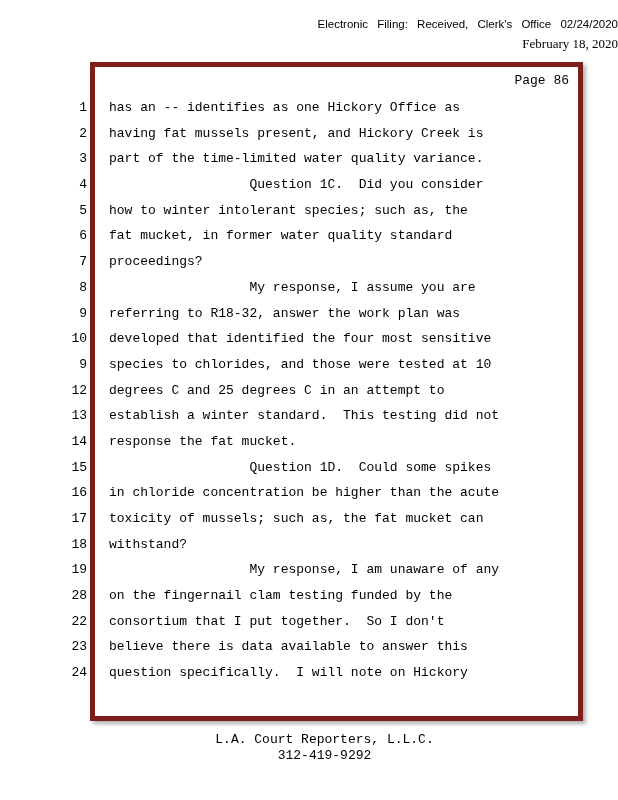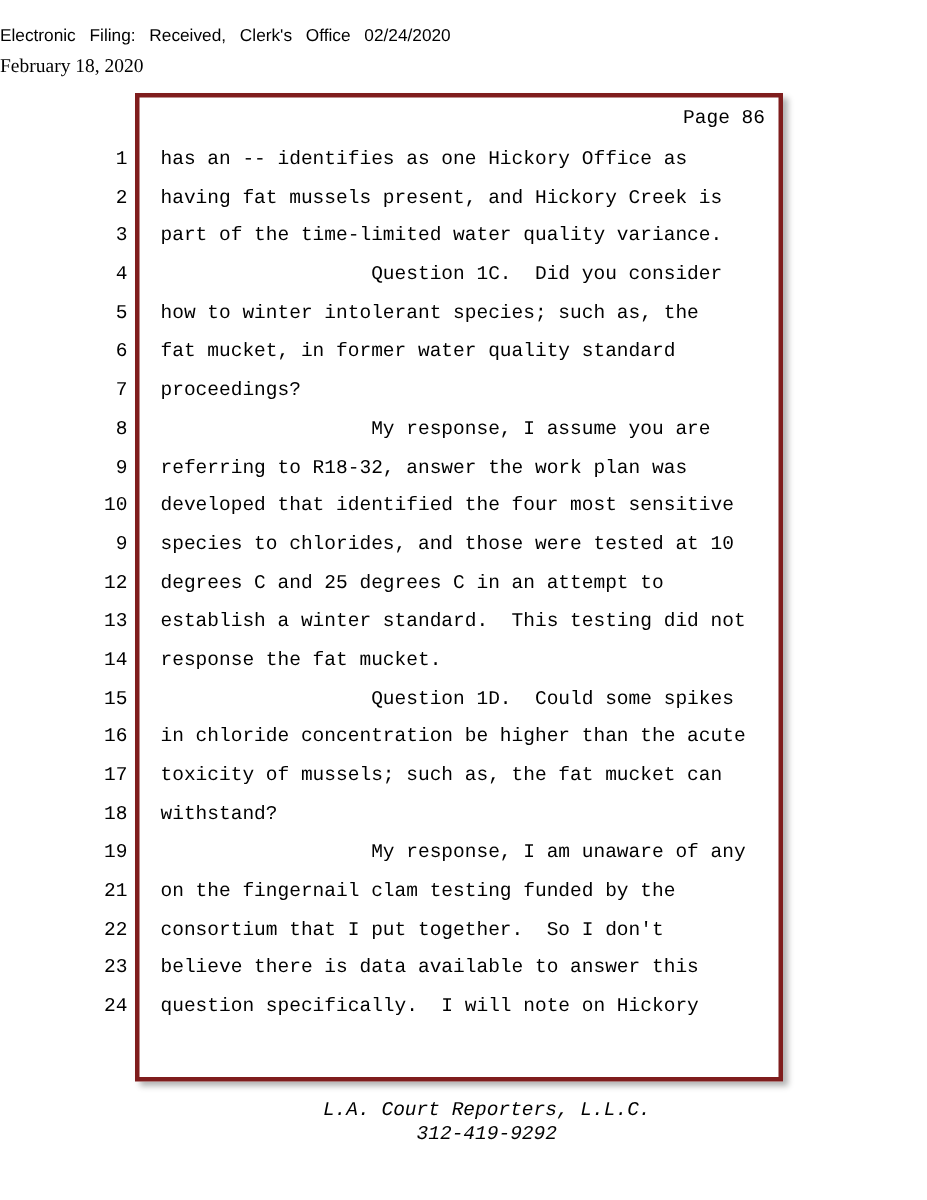--- a/index.html
+++ b/index.html
@@ -16,40 +16,40 @@
     position: relative;
     width: 618px;
     height: 800px;
     background: #ffffff;
   }
   .header {
     position: absolute;
     top: 18px;
     left: 0;
     width: 618px;
-    text-align: left;
+    text-align: right;
   }
   .header-filing {
     font-family: "Liberation Sans", sans-serif;
     font-size: 11.5px;
     word-spacing: 6px;
     color: #000000;
   }
   .header-date {
     margin-top: 6px;
     font-size: 13px;
     font-family: Liberation Serif, serif;
   }
   .box {
     position: absolute;
     left: 90px;
     top: 62px;
-    width: 432px;
+    width: 493px;
     height: 659px;
-    border: 3px solid #7f1d1d;
+    border: 5px solid #7f1d1d;
     background: #ffffff;
     box-shadow: 3px 3px 4px rgba(0,0,0,0.3);
   }
   .page-label {
     position: absolute;
     top: 6px;
     right: 9px;
     font-size: 13px;
     white-space: pre;
   }
@@ -77,21 +77,21 @@
   }
   .line-text { white-space: pre; }
   .footer {
     position: absolute;
     top: 732px;
     left: 90px;
     width: 469px;
     text-align: center;
     font-size: 13px;
   }
-  .footer-line { line-height: 16px; white-space: pre; font-style: italic; }
+  .footer-line { line-height: 16px; white-space: pre; }
 </style>
 </head>
 <body>
 
 <div class="page">
 
   <div class="header">
     <div class="header-filing">Electronic Filing: Received, Clerk's Office 02/24/2020</div>
     <div class="header-date">February 18, 2020</div>
   </div>
@@ -111,21 +111,21 @@
         <div class="line-row"><span class="line-num">10</span><span class="line-text">developed that identified the four most sensitive</span></div>
         <div class="line-row"><span class="line-num">9</span><span class="line-text">species to chlorides, and those were tested at 10</span></div>
         <div class="line-row"><span class="line-num">12</span><span class="line-text">degrees C and 25 degrees C in an attempt to</span></div>
         <div class="line-row"><span class="line-num">13</span><span class="line-text">establish a winter standard.  This testing did not</span></div>
         <div class="line-row"><span class="line-num">14</span><span class="line-text">response the fat mucket.</span></div>
         <div class="line-row"><span class="line-num">15</span><span class="line-text">                  Question 1D.  Could some spikes</span></div>
         <div class="line-row"><span class="line-num">16</span><span class="line-text">in chloride concentration be higher than the acute</span></div>
         <div class="line-row"><span class="line-num">17</span><span class="line-text">toxicity of mussels; such as, the fat mucket can</span></div>
         <div class="line-row"><span class="line-num">18</span><span class="line-text">withstand?</span></div>
         <div class="line-row"><span class="line-num">19</span><span class="line-text">                  My response, I am unaware of any</span></div>
-        <div class="line-row"><span class="line-num">21</span><span class="line-text">on the fingernail clam testing funded by the</span></div>
+        <div class="line-row"><span class="line-num">28</span><span class="line-text">on the fingernail clam testing funded by the</span></div>
         <div class="line-row"><span class="line-num">22</span><span class="line-text">consortium that I put together.  So I don't</span></div>
         <div class="line-row"><span class="line-num">23</span><span class="line-text">believe there is data available to answer this</span></div>
         <div class="line-row"><span class="line-num">24</span><span class="line-text">question specifically.  I will note on Hickory</span></div>
       </div>
   </div>
 
   <div class="footer">
     <div class="footer-line">L.A. Court Reporters, L.L.C.</div>
     <div class="footer-line">312-419-9292</div>
   </div>

